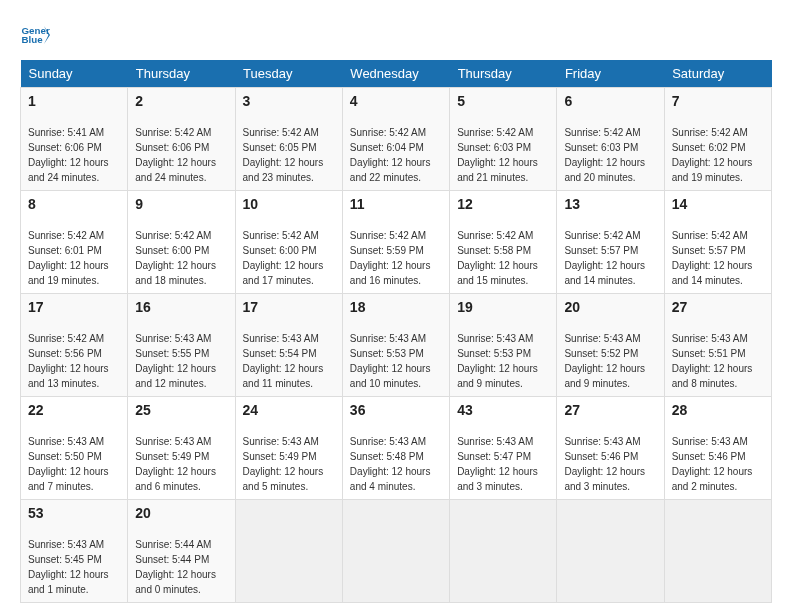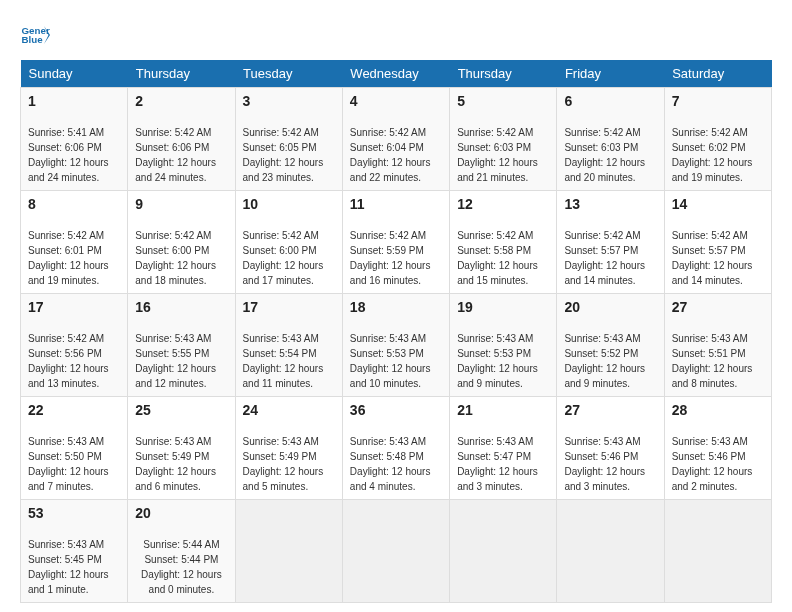--- a/index.html
+++ b/index.html
@@ -291,21 +291,21 @@
 and 5 minutes.</div>
         </td>
         <td>
           <span class="day-num">36</span>
           <div class="day-info" style="white-space: pre-line;">Sunrise: 5:43 AM
 Sunset: 5:48 PM
 Daylight: 12 hours
 and 4 minutes.</div>
         </td>
         <td>
-          <span class="day-num">21</span>
+          <span class="day-num">43</span>
           <div class="day-info" style="white-space: pre-line;">Sunrise: 5:43 AM
 Sunset: 5:47 PM
 Daylight: 12 hours
 and 3 minutes.</div>
         </td>
         <td>
           <span class="day-num">27</span>
           <div class="day-info" style="white-space: pre-line;">Sunrise: 5:43 AM
 Sunset: 5:46 PM
 Daylight: 12 hours
@@ -322,21 +322,21 @@
       <tr>
         <td>
           <span class="day-num">53</span>
           <div class="day-info" style="white-space: pre-line;">Sunrise: 5:43 AM
 Sunset: 5:45 PM
 Daylight: 12 hours
 and 1 minute.</div>
         </td>
         <td>
           <span class="day-num">20</span>
-          <div class="day-info" style="white-space: pre-line; text-align: center;">Sunrise: 5:44 AM
+          <div class="day-info" style="white-space: pre-line;">Sunrise: 5:44 AM
 Sunset: 5:44 PM
 Daylight: 12 hours
 and 0 minutes.</div>
         </td>
         <td class="empty"></td>
         <td class="empty"></td>
         <td class="empty"></td>
         <td class="empty"></td>
         <td class="empty"></td>
       </tr>

